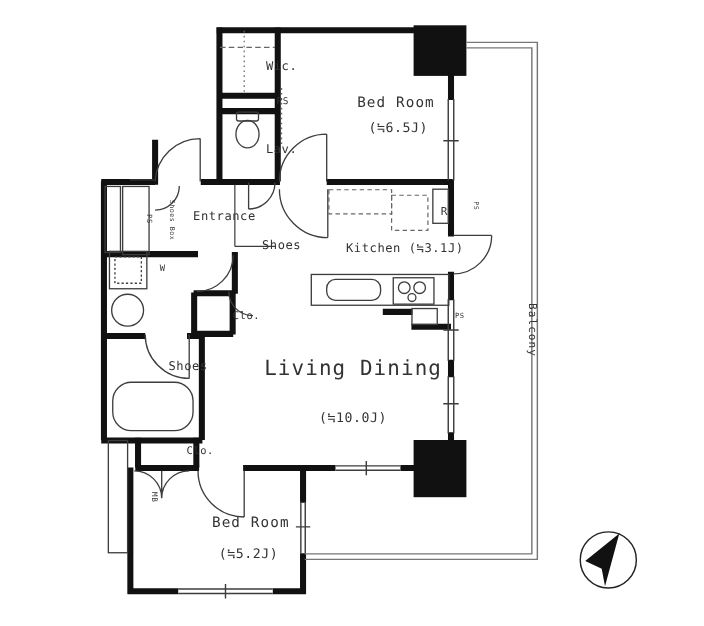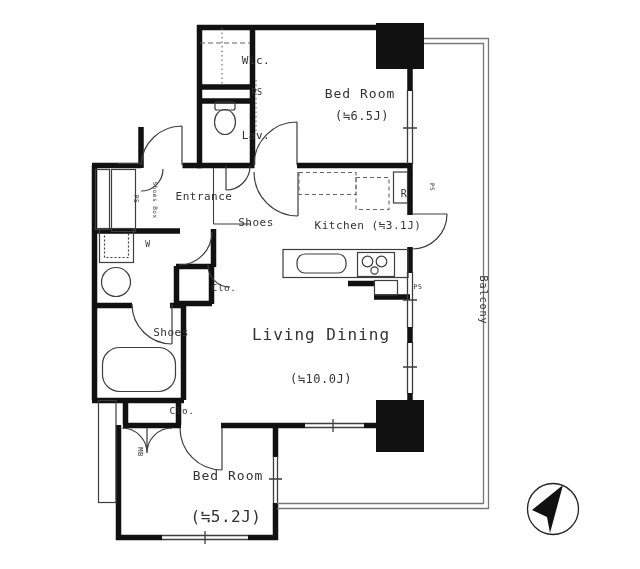--- a/index.html
+++ b/index.html
@@ -117,25 +117,25 @@
 <div class="lbl" style="left:224px;top:136px;font-size:11px">Lav.</div>
 <div class="lbl" style="left:328px;top:94px;font-size:13px;letter-spacing:1px">Bed Room</div>
 <div class="lbl" style="left:330px;top:117px;font-size:12px">(≒6.5J)</div>
 <div class="lbl" style="left:172px;top:197px;font-size:11px">Entrance</div>
 <div class="lbl" style="left:224px;top:223px;font-size:11px">Shoes</div>
 <div class="lbl" style="left:336px;top:226px;font-size:11px">Kitchen (≒3.1J)</div>
 <div class="lbl" style="left:372px;top:193px;font-size:10px">R</div>
 <div class="lbl" style="left:116px;top:245px;font-size:8px">W</div>
 <div class="lbl" style="left:192px;top:288px;font-size:9.5px">Clo.</div>
 <div class="lbl" style="left:139px;top:333px;font-size:11px">Shoes</div>
-<div class="lbl" style="left:289px;top:335px;font-size:16px;letter-spacing:1px">Living Dining</div>
+<div class="lbl" style="left:289px;top:335px;font-size:19px;letter-spacing:1px">Living Dining</div>
 <div class="lbl" style="left:289px;top:380px;font-size:12px">(≒10.0J)</div>
 <div class="lbl" style="left:150px;top:411px;font-size:9.5px">Clo.</div>
 <div class="lbl vert" style="left:107px;top:452px;font-size:7px">MB</div>
 <div class="lbl" style="left:196px;top:476px;font-size:13px;letter-spacing:1px">Bed Room</div>
-<div class="lbl" style="left:194px;top:517px;font-size:16px">(≒5.2J)</div>
+<div class="lbl" style="left:194px;top:504px;font-size:12px">(≒5.2J)</div>
 <div class="lbl vert" style="left:451px;top:300px;font-size:10px;letter-spacing:1px">Balcony</div>
 <div class="lbl vert" style="left:123px;top:200px;font-size:6px">Shoes Box</div>
 <div class="lbl vert" style="left:103px;top:199px;font-size:6.5px">PS</div>
 <div class="lbl vert" style="left:400px;top:187px;font-size:6px">PS</div>
 <div class="lbl" style="left:386px;top:288px;font-size:6.5px">PS</div>
 
 </div>
 
 </body></html>

